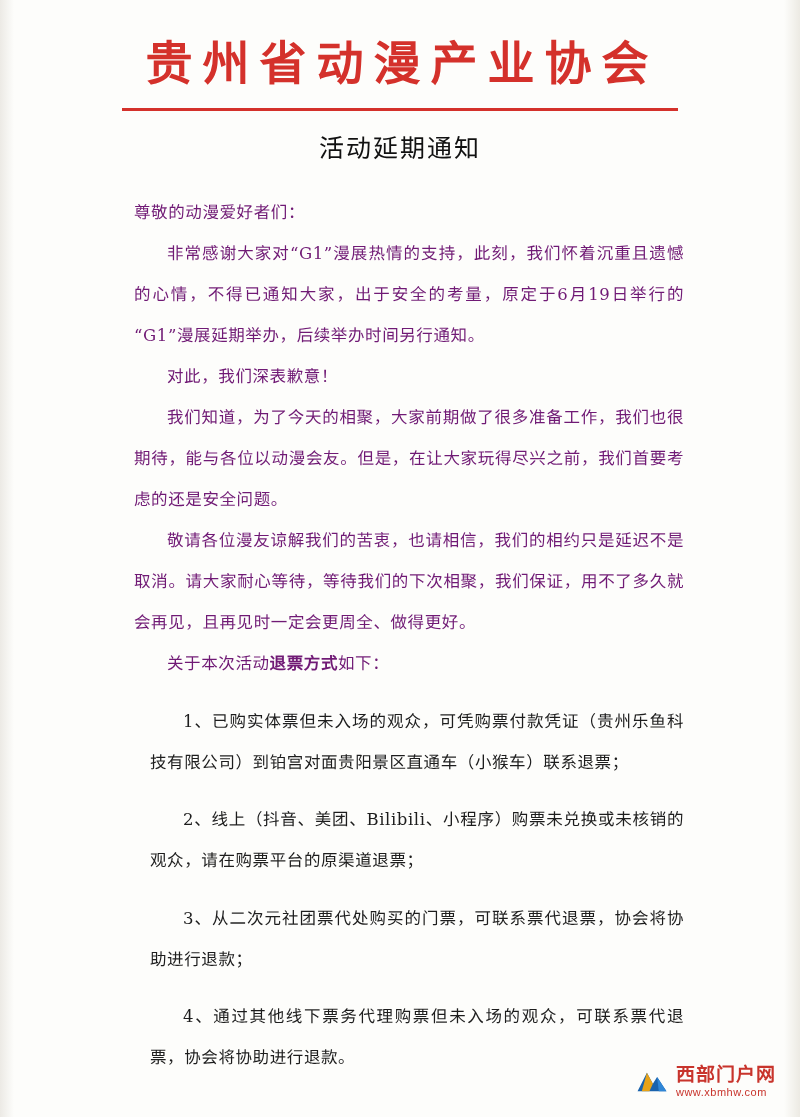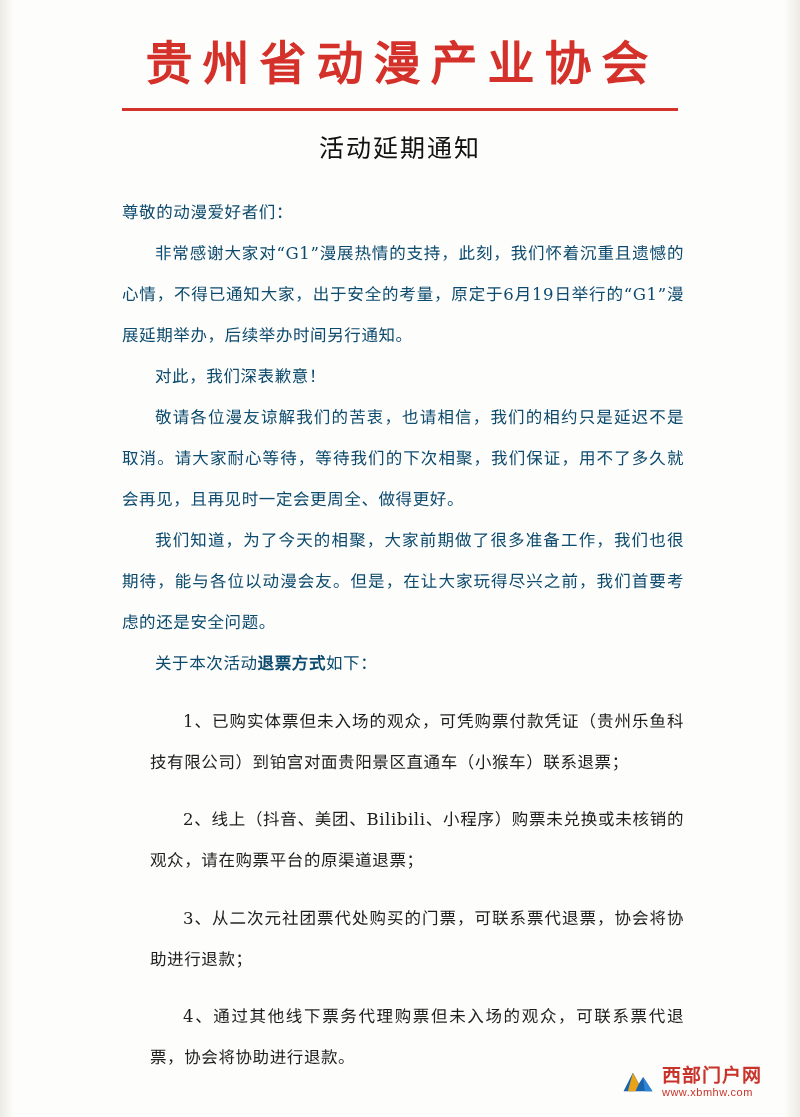--- a/index.html
+++ b/index.html
@@ -82,22 +82,22 @@
     position: absolute;
     top: 192px;
     left: 118px;
     width: 566px;
   }
 
   .para {
     font-size: 16.5px;
     line-height: 41px;
     letter-spacing: 0.6px;
-    color: #0c4a6e;
-    margin: 0 0 0 4px;
+    color: #701a75;
+    margin: 0 0 0 16px;
     text-align: justify;
     font-family: "DejaVu Serif", "Liberation Serif", serif;
   }
   .para.indent { text-indent: 2em; }
   .para.salutation { text-indent: 0; }
   .para b { font-weight: 700; }
 
   .list-item {
     font-size: 16.5px;
     line-height: 41px;
@@ -105,24 +105,24 @@
     text-indent: 2em;
     text-align: justify;
     color: #1d1d1d;
     font-family: "DejaVu Serif", "Liberation Serif", serif;
     margin-left: 32px;
   }
 
   
   .watermark {
     position: absolute;
-    right: 38px;
+    right: 24px;
     bottom: 18px;
     display: flex;
-    align-items: flex-end;
+    align-items: flex-start;
     gap: 7px;
   }
   .wm-logo {
     width: 34px;
     height: 34px;
     position: relative;
     flex: 0 0 auto;
   }
   .wm-text {
     display: flex;
@@ -157,23 +157,23 @@
   <div class="doc-title">活动延期通知</div>
 
   <div class="body-area">
 
     <p class="para salutation">尊敬的动漫爱好者们：</p>
 
     <p class="para indent">非常感谢大家对“G1”漫展热情的支持，此刻，我们怀着沉重且遗憾的心情，不得已通知大家，出于安全的考量，原定于6月19日举行的“G1”漫展延期举办，后续举办时间另行通知。</p>
 
     <p class="para indent">对此，我们深表歉意！</p>
 
+    <p class="para indent">我们知道，为了今天的相聚，大家前期做了很多准备工作，我们也很期待，能与各位以动漫会友。但是，在让大家玩得尽兴之前，我们首要考虑的还是安全问题。</p>
+
     <p class="para indent">敬请各位漫友谅解我们的苦衷，也请相信，我们的相约只是延迟不是取消。请大家耐心等待，等待我们的下次相聚，我们保证，用不了多久就会再见，且再见时一定会更周全、做得更好。</p>
-
-    <p class="para indent">我们知道，为了今天的相聚，大家前期做了很多准备工作，我们也很期待，能与各位以动漫会友。但是，在让大家玩得尽兴之前，我们首要考虑的还是安全问题。</p>
 
     <p class="para indent">
       <span>关于本次活动</span><b>退票方式</b><span>如下：</span>
     </p>
 
     <p class="list-item">1、已购实体票但未入场的观众，可凭购票付款凭证（贵州乐鱼科技有限公司）到铂宫对面贵阳景区直通车（小猴车）联系退票；</p>
 
     <p class="list-item">2、线上（抖音、美团、Bilibili、小程序）购票未兑换或未核销的观众，请在购票平台的原渠道退票；</p>
 
     <p class="list-item">3、从二次元社团票代处购买的门票，可联系票代退票，协会将协助进行退款；</p>

